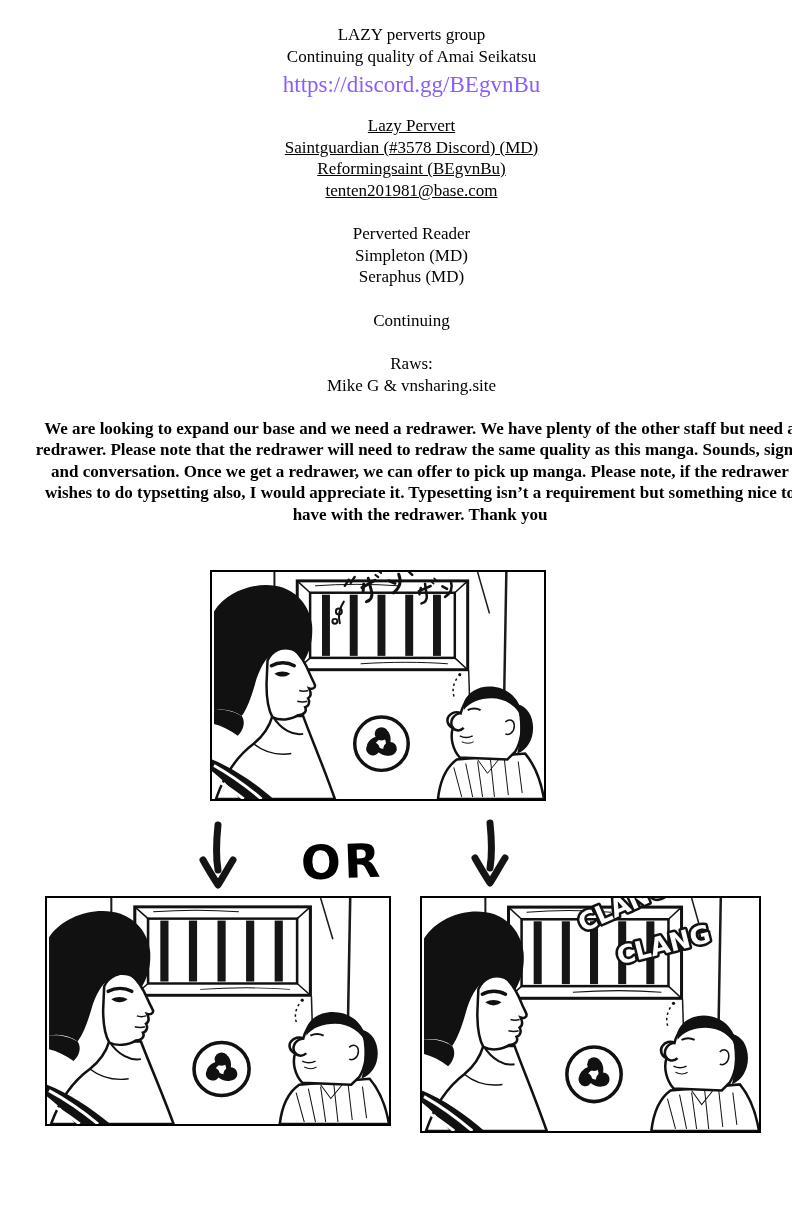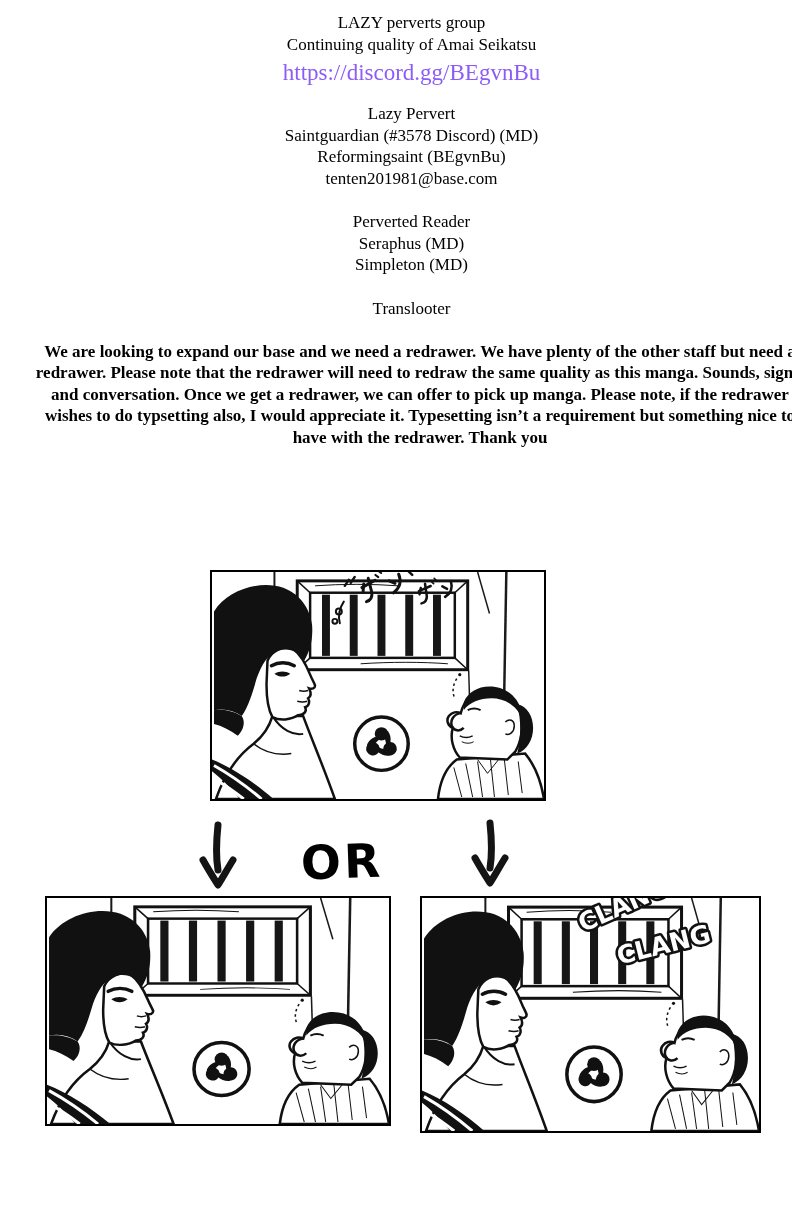--- a/index.html
+++ b/index.html
@@ -5,30 +5,30 @@
   * { margin:0; padding:0; box-sizing:border-box; }
   html,body { background:#ffffff; }
   body {
     width:792px; height:1224px; position:relative; overflow:hidden;
     font-family:"Liberation Serif","DejaVu Serif",serif; color:#000;
   }
   .page { position:absolute; inset:0; background:#fff; }
 
   
   .textblock {
-    position:absolute; top:12px; left:0; width:792px;
+    position:absolute; top:24px; left:0; width:792px;
     text-align:center; font-size:17px; line-height:21.5px;padding-left:31px;
   }
   .line { white-space:nowrap; }
   .url {
     display:block; font-size:23px; line-height:30px; margin-top:3px;
     color:#8b5cf6; text-decoration:none;
   }
   .section { margin-top:22px; }
-  .section.first { margin-top:15px; }
+  .section.first { margin-top:15px;text-decoration:underline; }
   .recruitment {
     margin:21.5px auto 0 auto; width:778px; text-align:center;
     font-size:17px; line-height:21.5px;font-weight:bold;
   }
 
   
   .panel {
     position:absolute; border:2.5px solid #000; background:#fff; overflow:hidden;
   }
   .panel svg { display:block; width:100%; height:100%; }
@@ -147,28 +147,32 @@
 
     <div class="section first">
       <div class="line">Lazy Pervert</div>
       <div class="line">Saintguardian (#3578 Discord) (MD)</div>
       <div class="line">Reformingsaint (BEgvnBu)</div>
       <div class="line">tenten201981@base.com</div>
     </div>
 
     <div class="section">
       <div class="line">Perverted Reader</div>
+      <div class="line">Simpleton (MD)</div>
       <div class="line">Seraphus (MD)</div>
-      <div class="line">Simpleton (MD)</div>
     </div>
 
     <div class="section">
-      <div class="line">Translooter</div>
-    </div>
-
+      <div class="line">Continuing</div>
+    </div>
+
+    <div class="section">
+      <div class="line">Raws:</div>
+      <div class="line">Mike G &amp; vnsharing.site</div>
+    </div>
 
     <p class="recruitment">We are looking to expand our base and we need a redrawer.  We have plenty of the other staff but need a redrawer.  Please note that the redrawer will need to redraw the same quality as this manga.  Sounds, signs, and conversation.  Once we get a redrawer, we can offer to pick up manga.  Please note, if the redrawer wishes to do typsetting also, I would appreciate it.  Typesetting isn’t a requirement but something nice to have with the redrawer.  Thank you</p>
   </div>
 
   <div class="panel" id="panel-original">
     <svg viewBox="0 0 335 230" preserveAspectRatio="none">
       <use href="#scene"></use>
       <g stroke="#111" stroke-width="3" fill="none" stroke-linecap="round">
         <g transform="translate(150,12) rotate(-18)">
           <path d="M0,4 L15,1"></path>

